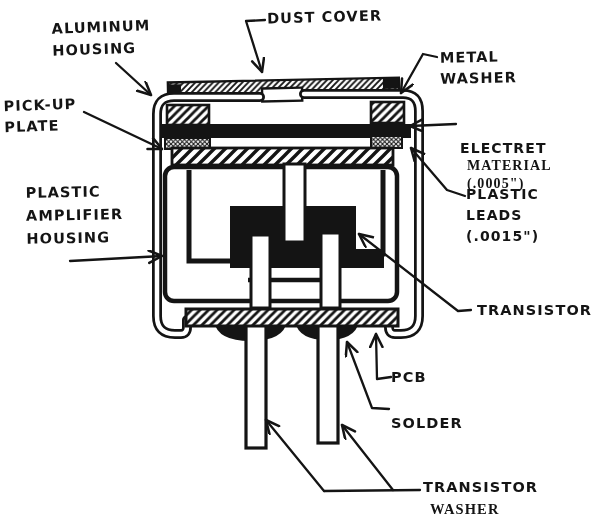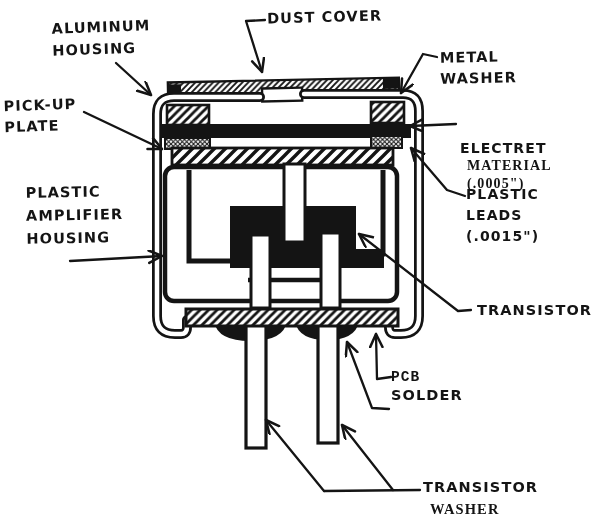--- a/index.html
+++ b/index.html
@@ -15,22 +15,22 @@
   .label .ln{min-height:1em;}
   .ind{margin-left:7px;font-family:Liberation Serif, serif;}
   .lbl-aluminum  {left:52px;  top:16px;  transform:rotate(-2deg);}
   .lbl-dust      {left:267px; top:6px;   transform:rotate(-1.5deg);}
   .lbl-washer    {left:440px; top:47px;  transform:rotate(-1deg); line-height:21px;}
   .lbl-pickup    {left:4px;   top:95px;  transform:rotate(-2deg); line-height:21px;}
   .lbl-electret  {left:460px; top:110px; line-height:18px; font-size:14px;margin-top:29px;}
   .lbl-spacer    {left:466px; top:184px; line-height:21px; font-size:14px;}
   .lbl-amp       {left:26px;  top:181px; line-height:23px; transform:rotate(-1deg);}
   .lbl-transistor{left:477px; top:299px;}
-  .lbl-pcb       {left:391px; top:366px;font-family:Liberation Mono, monospace;}
-  .lbl-solder    {left:391px; top:384px;}
+  .lbl-pcb       {left:391px; top:366px;}
+  .lbl-solder    {left:391px; top:412px;}
   .lbl-leads     {left:423px; top:476px;}
 </style>
 </head>
 <body>
 
 <div class="stage">
 
   <svg width="600" height="524" viewBox="0 0 600 524">
     <defs>
       <pattern id="hFine" width="6" height="6" patternUnits="userSpaceOnUse">

